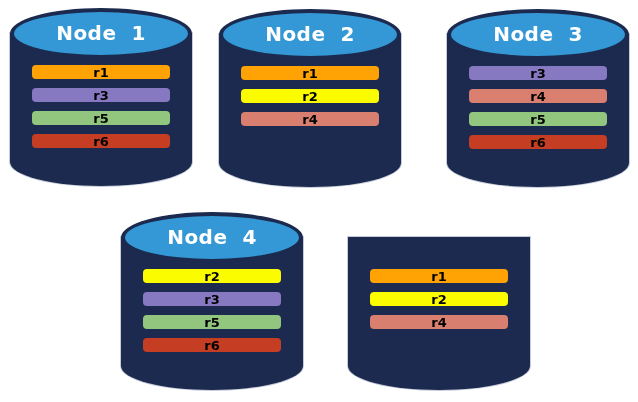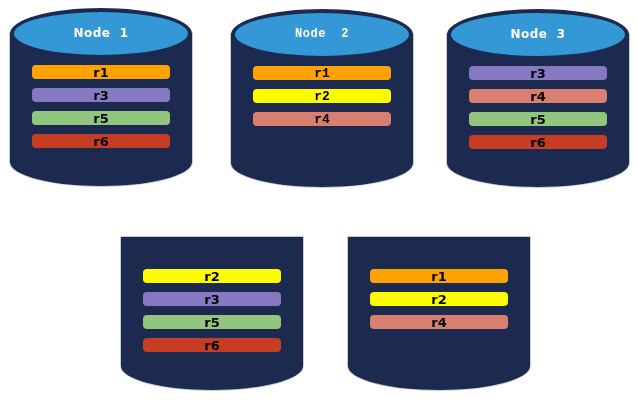--- a/index.html
+++ b/index.html
@@ -11,21 +11,21 @@
   .canvas {
     position: relative;
     width: 638px; height: 402px;
     background: #ffffff;
   }
   .node {
     position: absolute;
     width: 182px; height: 178px;
   }
   .pos-1 { left: 10px;  top: 8px; }
-  .pos-2 { left: 231px; top: 9px; font-family: Liberation Mono, monospace; }
+  .pos-2 { left: 219px; top: 9px; }
   .pos-3 { left: 447px; top: 9px; }
   .pos-4 { left: 121px; top: 212px; }
   .pos-5 { left: 348px; top: 212px; }
   .cyl-body {
     position: absolute;
     left: 0; right: 0; top: 25px; bottom: 0;
     background: var(--cyl-body, #1B2A4E);
     border-radius: 0 0 50% 50% / 0 0 24px 24px;
     box-shadow: 0 0 0 1px rgba(150, 160, 185, 0.55);
     z-index: 1;
@@ -35,21 +35,21 @@
     left: 0; right: 0; top: 0; height: 51px;
     background: var(--cyl-top, #3398D5);
     border: 4px solid var(--cyl-body, #1B2A4E);
     border-radius: 50%;
     display: flex; align-items: center; justify-content: center;
     z-index: 2;
   }
   .node-title {
     color: #ffffff;
     font-weight: bold;
-    font-size: 12px;
+    font-size: 20px;
     letter-spacing: 0.5px;
     white-space: pre;
     transform: translateY(-1px);
   }
   .bars {
     position: absolute;
     left: 0; right: 0; top: 57px;
     display: flex; flex-direction: column;
     align-items: center;
     gap: 9px;
@@ -127,20 +127,23 @@
           <span>r5</span>
         </div>
       <div class="bar" style="background: rgb(197, 61, 34);">
           <span>r6</span>
         </div>
     </div>
   </div>
 
   <div class="node pos-4">
     <div class="cyl-body"></div>
+    <div class="cyl-top">
+      <span class="node-title">Node  4</span>
+    </div>
     <div class="bars">
       <div class="bar" style="background: rgb(252, 252, 0);">
           <span>r2</span>
         </div>
       <div class="bar" style="background: rgb(134, 121, 193);">
           <span>r3</span>
         </div>
       <div class="bar" style="background: rgb(146, 197, 125);">
           <span>r5</span>
         </div>

